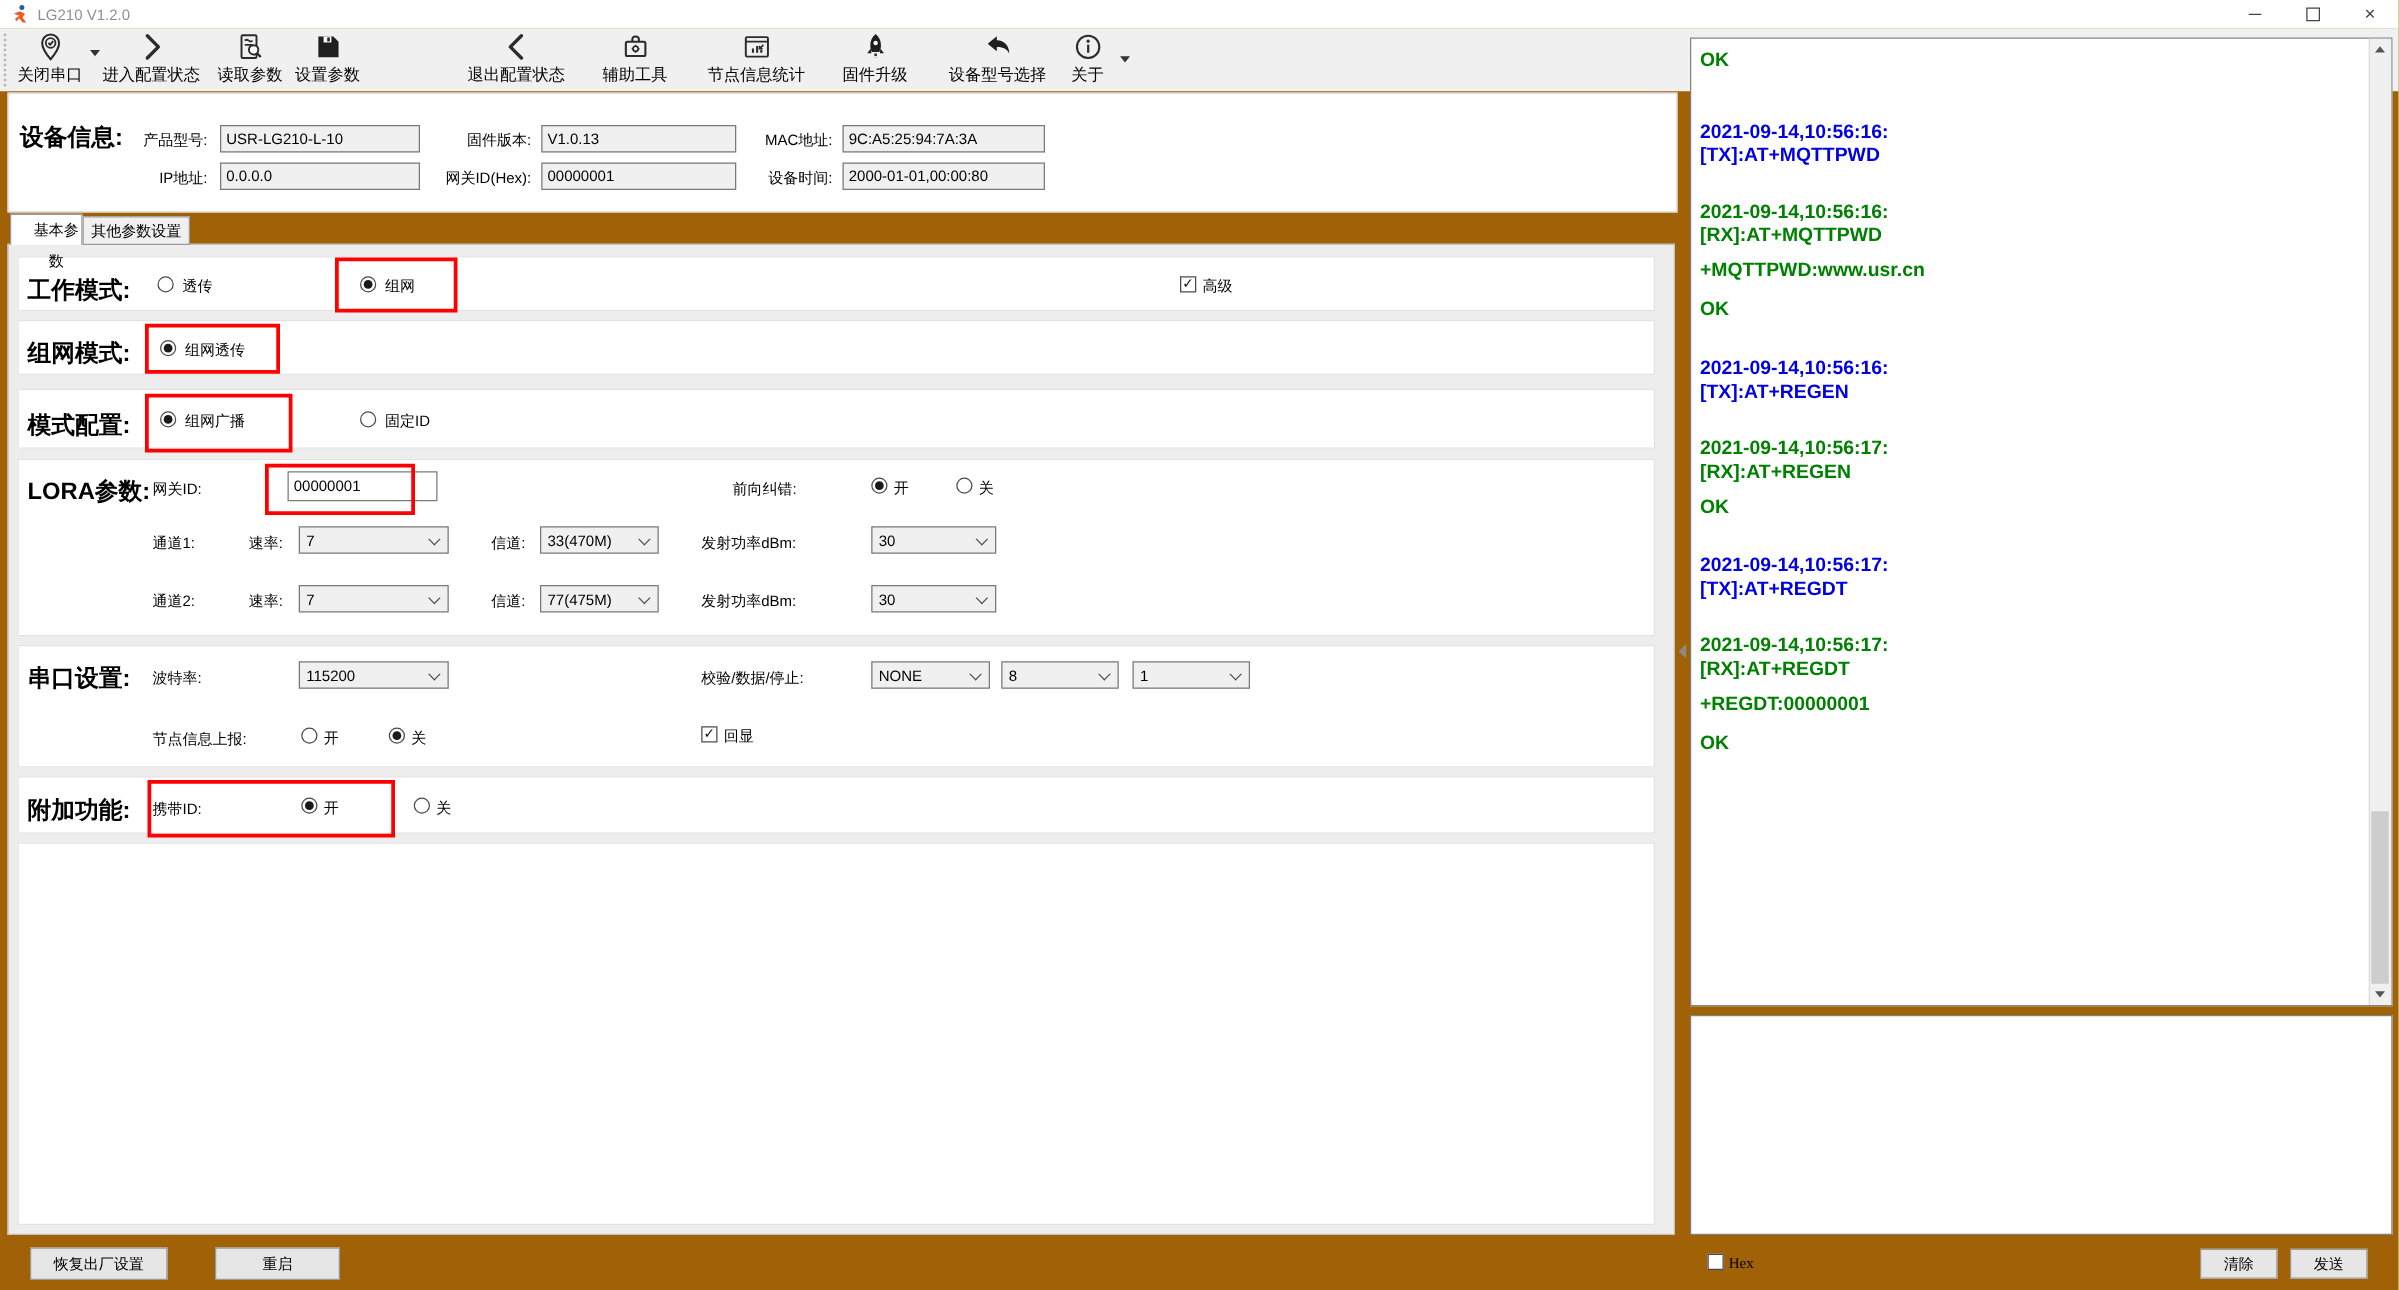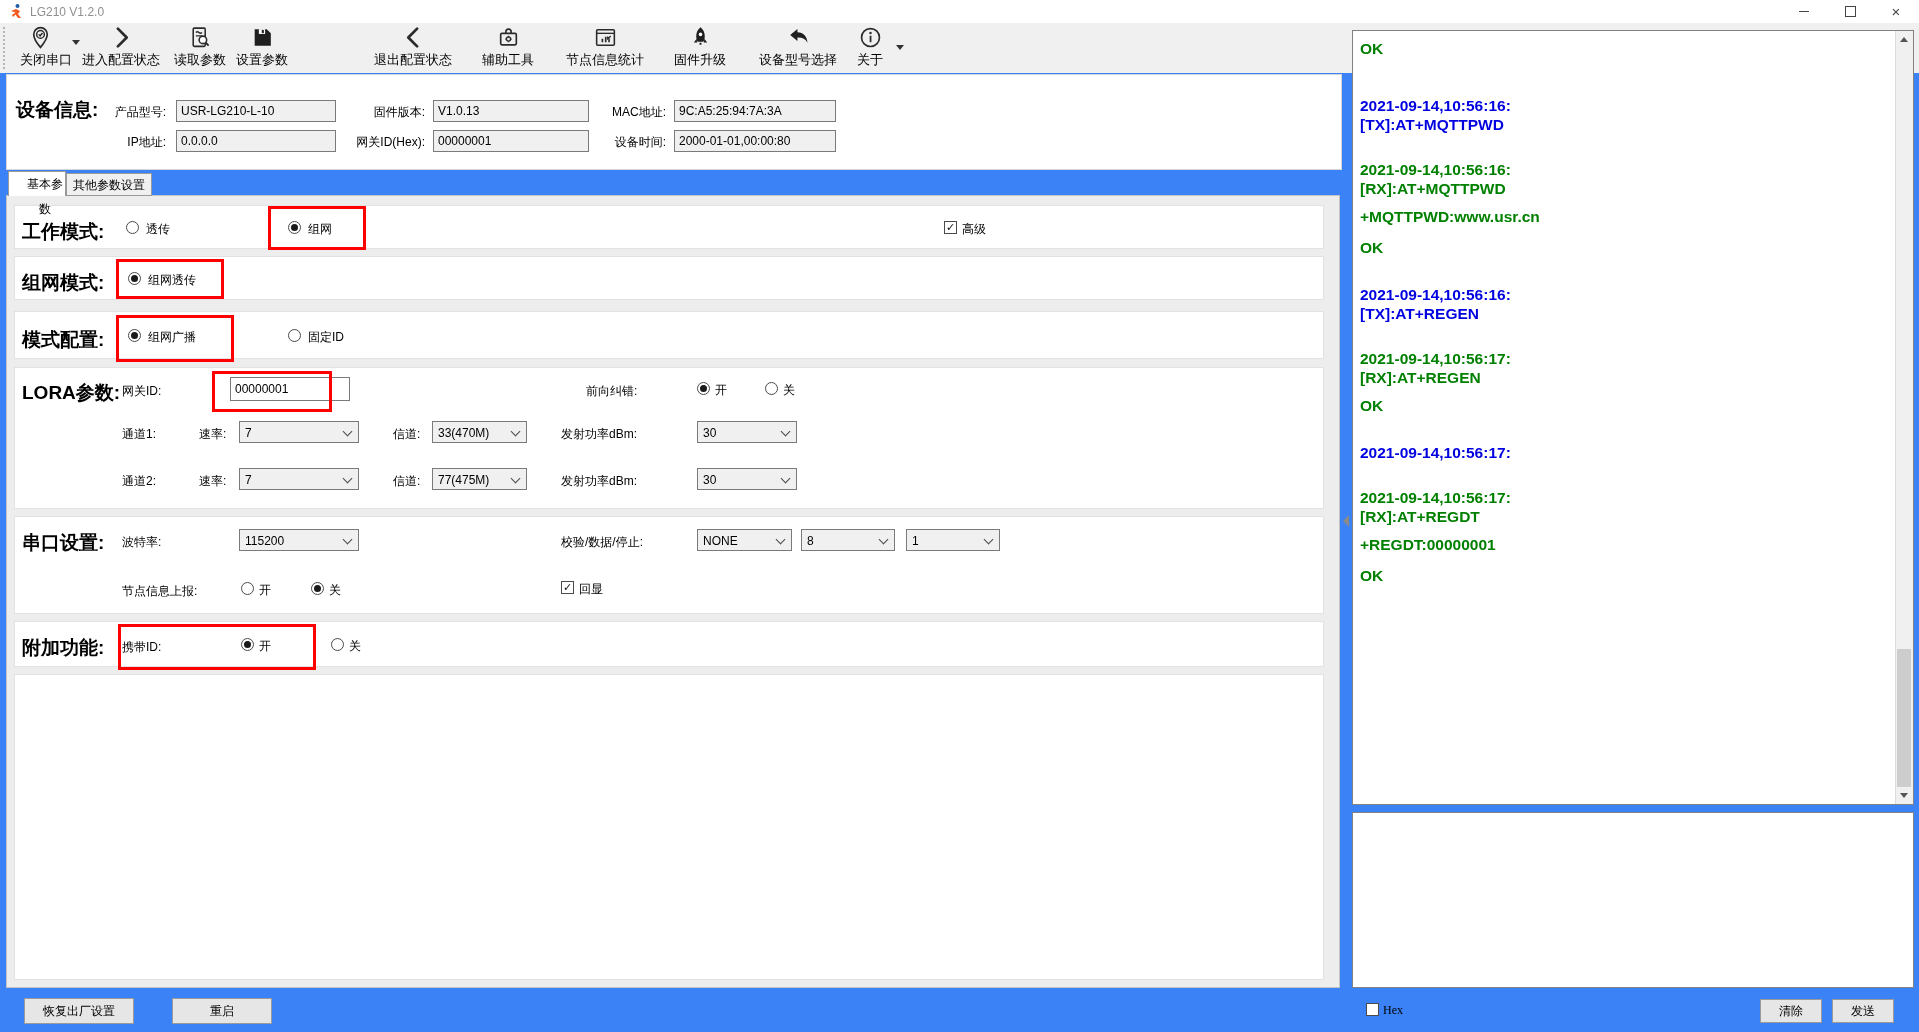--- a/index.html
+++ b/index.html
@@ -1,16 +1,16 @@
 <!DOCTYPE html>
 <html><head>
 <meta charset="utf-8">
 <style>
   html,body{margin:0;padding:0;}
-  #app{position:relative;width:1919px;height:1032px;background:#3b82f6;overflow:hidden;
+  #app{position:relative;width:1919px;height:1032px;background:#a16207;overflow:hidden;
        font-family:"Liberation Sans",sans-serif;color:#000;}
   
   .titlebar{position:absolute;left:0;top:0;width:1919px;height:23px;background:#ffffff;}
   .app-icon{position:absolute;left:8px;top:3px;width:16px;height:16px;}
   .title-text{position:absolute;left:30px;top:5px;font-size:12px;color:#8f8f8f;}
   .winbtn{position:absolute;top:0;width:46px;height:23px;display:flex;align-items:center;justify-content:center;}
   .wb-min{right:92px;} .wb-max{right:46px;} .wb-close{right:0;}
   .glyph-min{width:10px;height:0;border-top:1px solid #444;}
   .glyph-max{width:9px;height:9px;border:1px solid #444;}
   .glyph-close{font-size:15px;color:#444;line-height:1;}
@@ -84,21 +84,21 @@
       </span>
     <span class="winbtn wb-max">
         <span class="glyph-max"></span>
       </span>
     <span class="winbtn wb-close">
         <span class="glyph-close">×</span>
       </span>
   </div>
 
   <div class="toolbar">
-    <div class="tb" style="left:8px;width:64px;text-align:right;">
+    <div class="tb" style="left:8px;width:64px;">
       <svg width="25" height="25" viewBox="0 0 24 24">
           <path d="M12 2.5c-3.6 0-6.5 2.9-6.5 6.5 0 4.8 6.5 12.5 6.5 12.5s6.5-7.7 6.5-12.5c0-3.6-2.9-6.5-6.5-6.5z" fill="none" stroke="#2b2b2b" stroke-width="1.6"></path>
           <circle cx="12" cy="9" r="3.7" fill="none" stroke="#2b2b2b" stroke-width="1.4"></circle>
           <path d="M10.3 9l1.3 1.4 2.3-2.8" fill="none" stroke="#2b2b2b" stroke-width="1.4"></path>
         </svg>
       <span class="tlabel">关闭串口</span>
     </div>
     <span class="ddarrow" style="left:72px;top:17px;"></span>
     <div class="tb" style="left:78px;width:86px;">
       <svg width="25" height="25" viewBox="0 0 24 24">
@@ -332,20 +332,21 @@
         </div>
       <div class="le rx">
           <span>2021-09-14,10:56:17:</span>
           <span>[RX]:AT+REGEN</span>
         </div>
       <div class="le ok">
           <span>OK</span>
         </div>
       <div class="le tx">
           <span>2021-09-14,10:56:17:</span>
+          <span>[TX]:AT+REGDT</span>
         </div>
       <div class="le rx">
           <span>2021-09-14,10:56:17:</span>
           <span>[RX]:AT+REGDT</span>
         </div>
       <div class="le resp">
           <span>+REGDT:00000001</span>
         </div>
       <div class="le ok">
           <span>OK</span>

